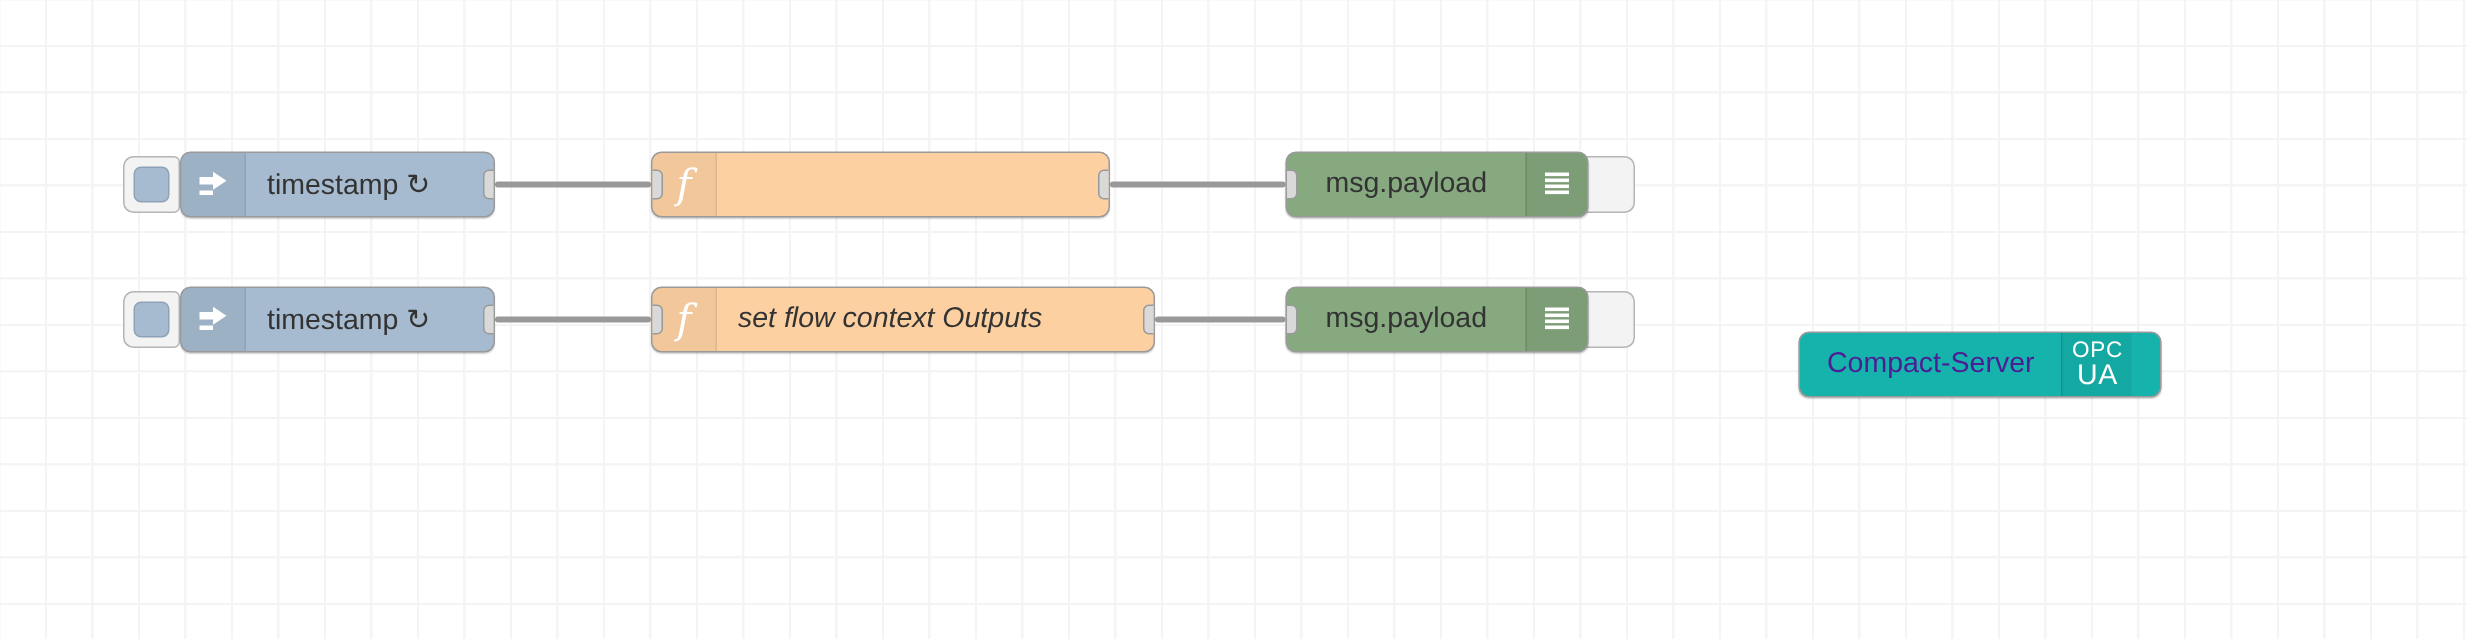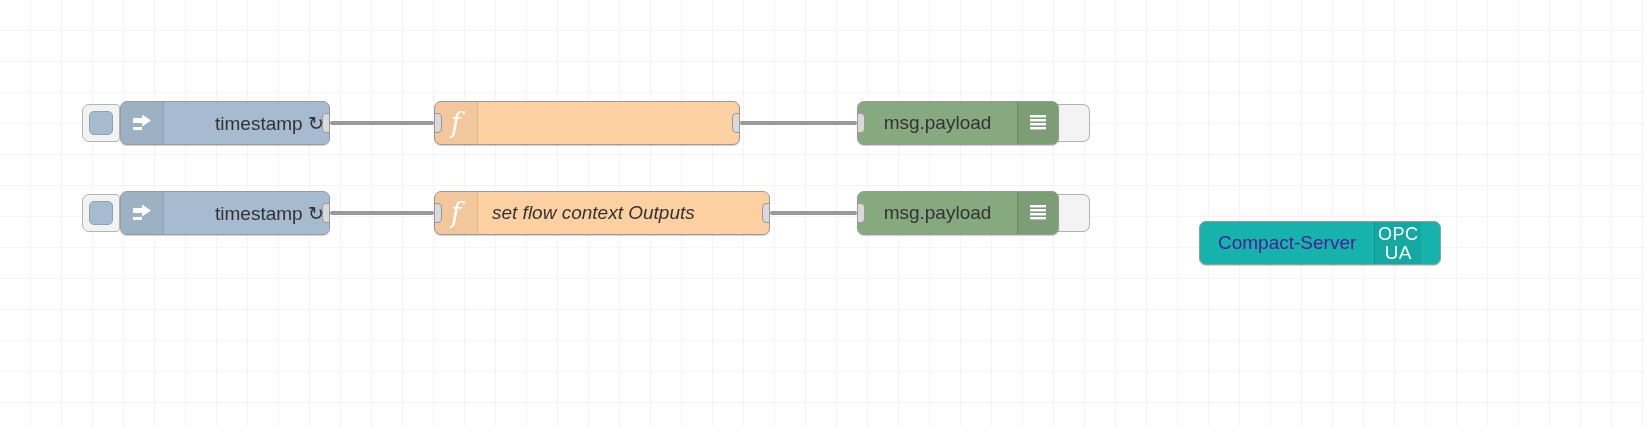--- a/index.html
+++ b/index.html
@@ -42,21 +42,20 @@
     border-radius: 7px;
     border: 1px solid #9a9a9a;
     box-shadow: 0 1px 1px rgba(0,0,0,0.18);
     overflow: hidden;
     z-index: 4;
   }
 
   
   .node-inject {
     background: #a6bbcf;
-    gap: 37px;
   }
   .inject-btn {
     position: absolute;
     left: 0;
     top: 50%;
     transform: translateY(-50%);
     width: 38px;
     height: 38px;
     box-sizing: border-box;
     background: #f3f3f3;
@@ -154,21 +153,21 @@
     flex: 0 0 46px;
     display: flex;
     flex-direction: column;
     align-items: center;
     justify-content: center;
     background: rgba(0,0,0,0.06);
     border-left: 1px solid rgba(0,0,0,0.12);
     color: #ffffff;
     line-height: 1.0;
   }
-  .opcua-icon-box .l1 { font-size: 18px; letter-spacing: 0.5px; text-align: center; }
+  .opcua-icon-box .l1 { font-size: 15px; letter-spacing: 0.5px; text-align: center; }
   .opcua-icon-box .l2 { font-size: 19px; letter-spacing: 0.5px; }
 
   
   .port {
     position: absolute;
     width: 16px;
     height: 20px;
     box-sizing: border-box;
     background: #d9d9d9;
     border: 1px solid #999999;

